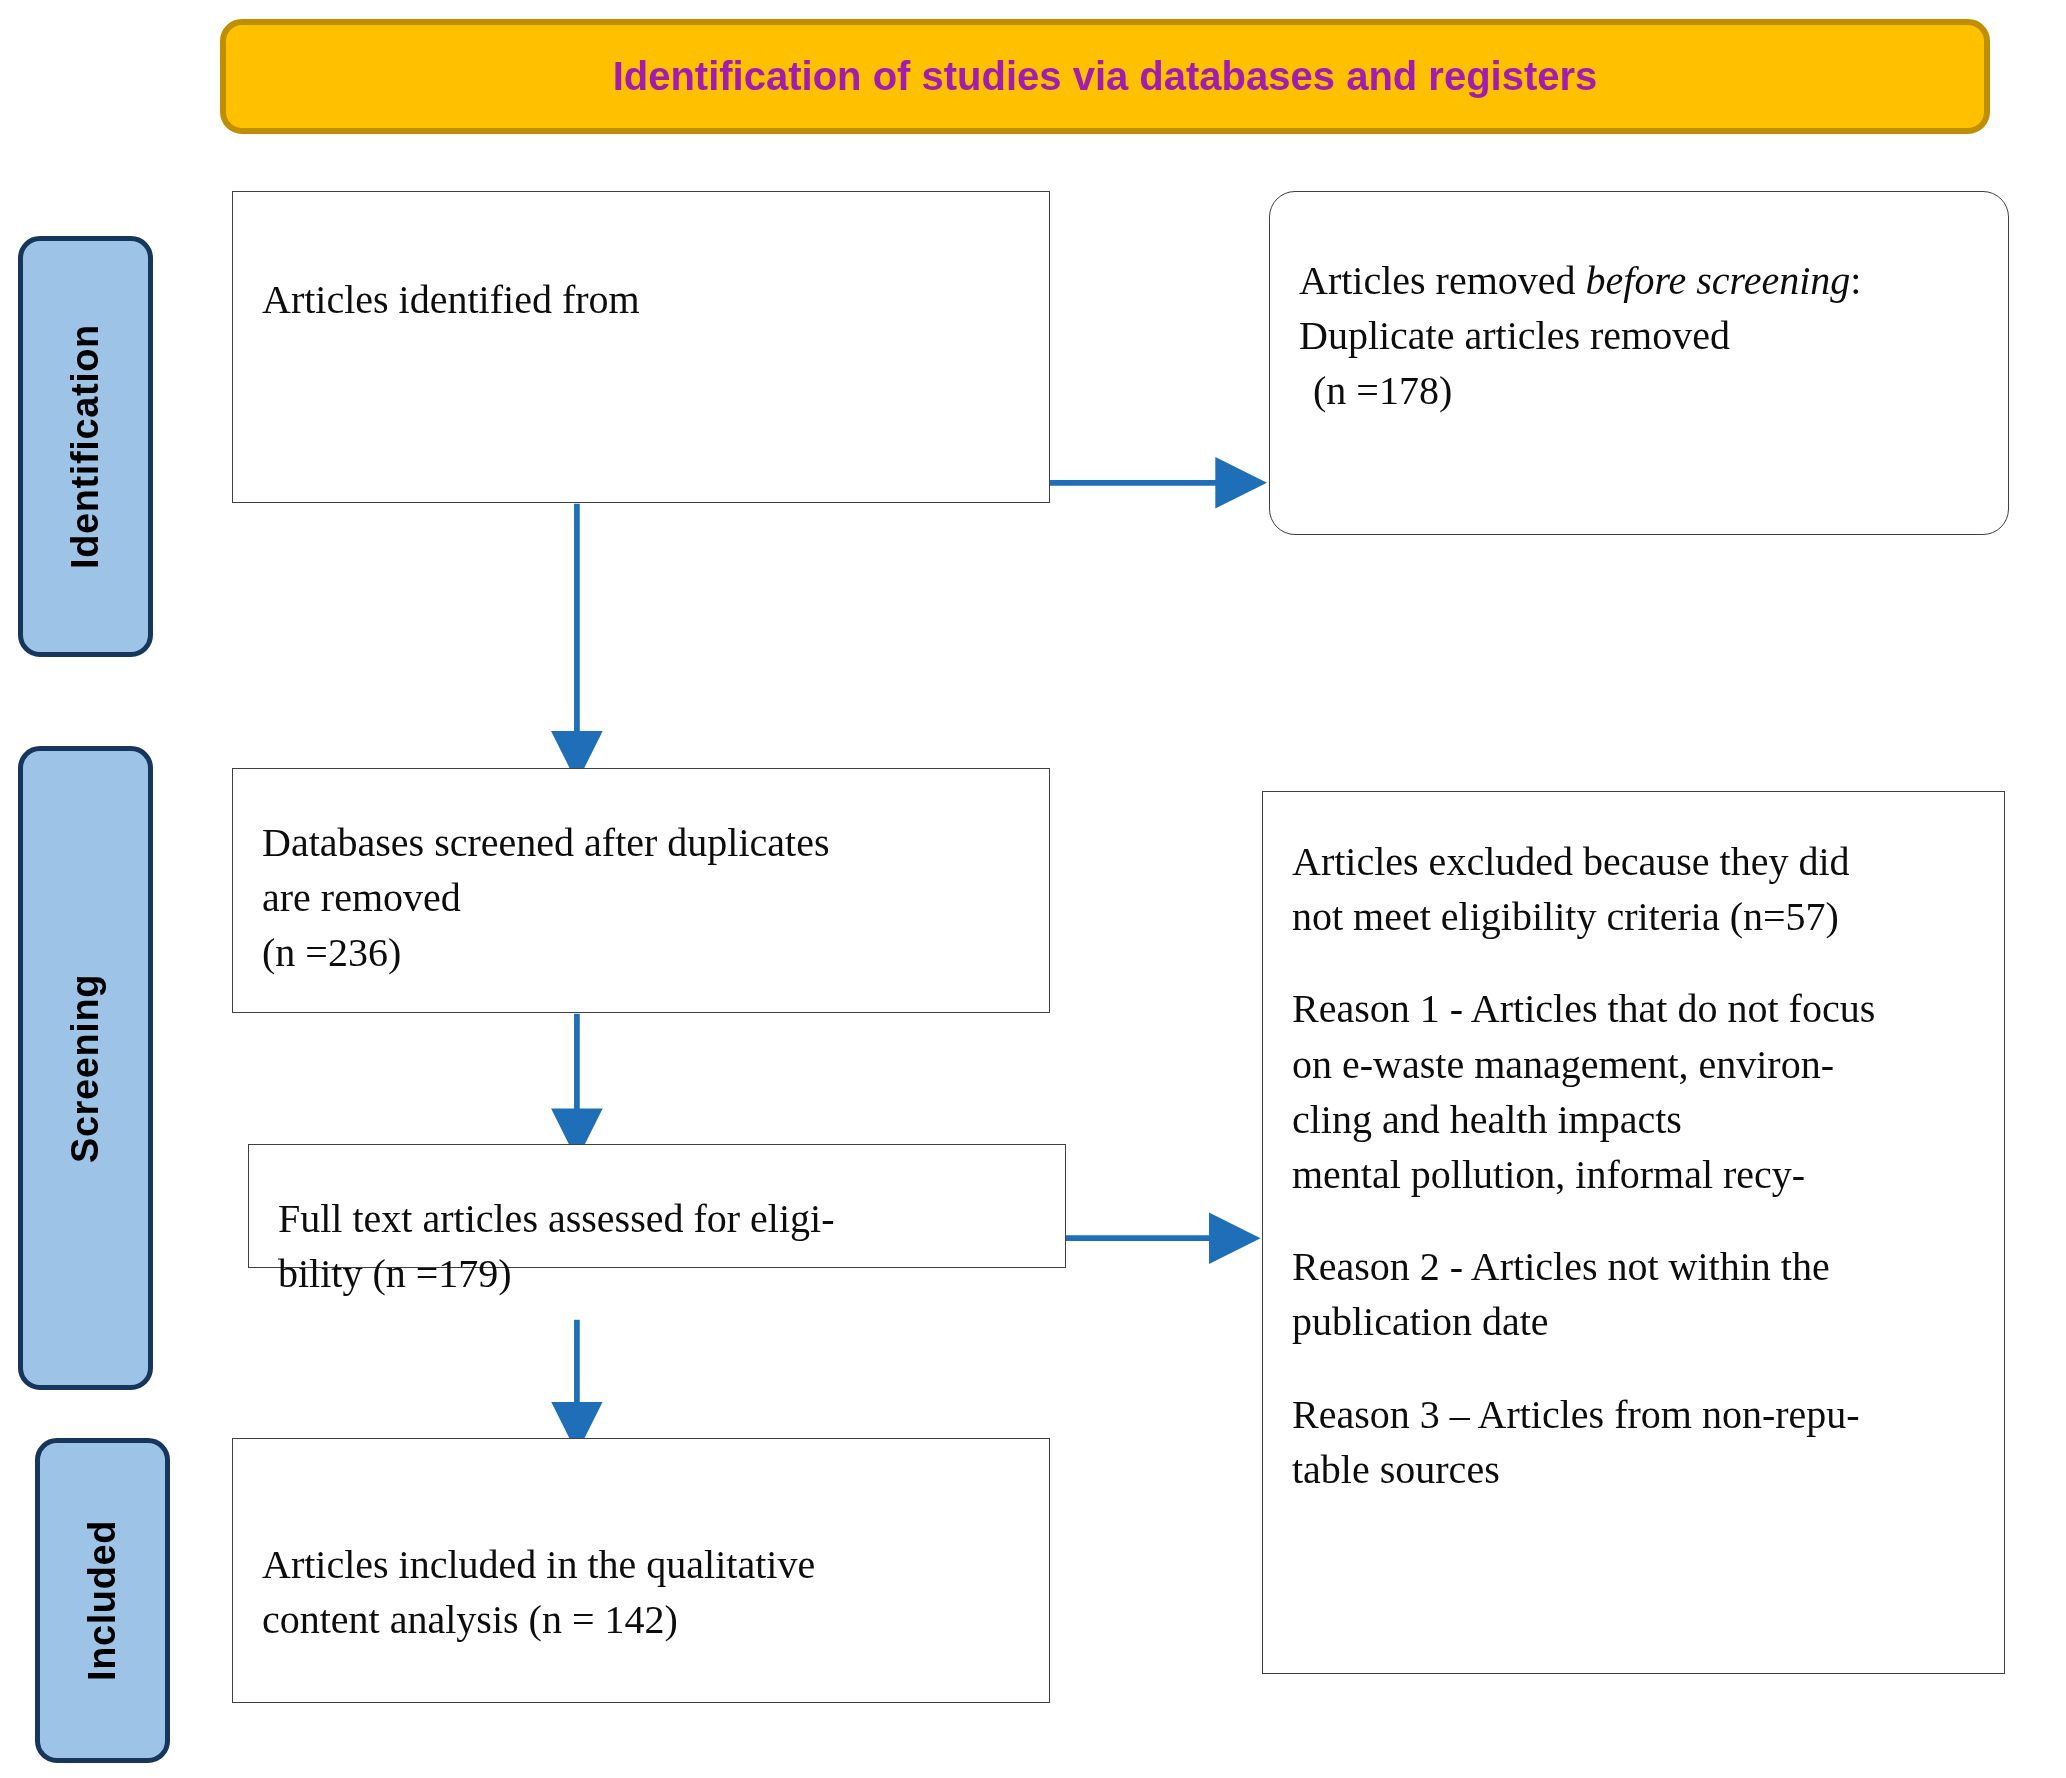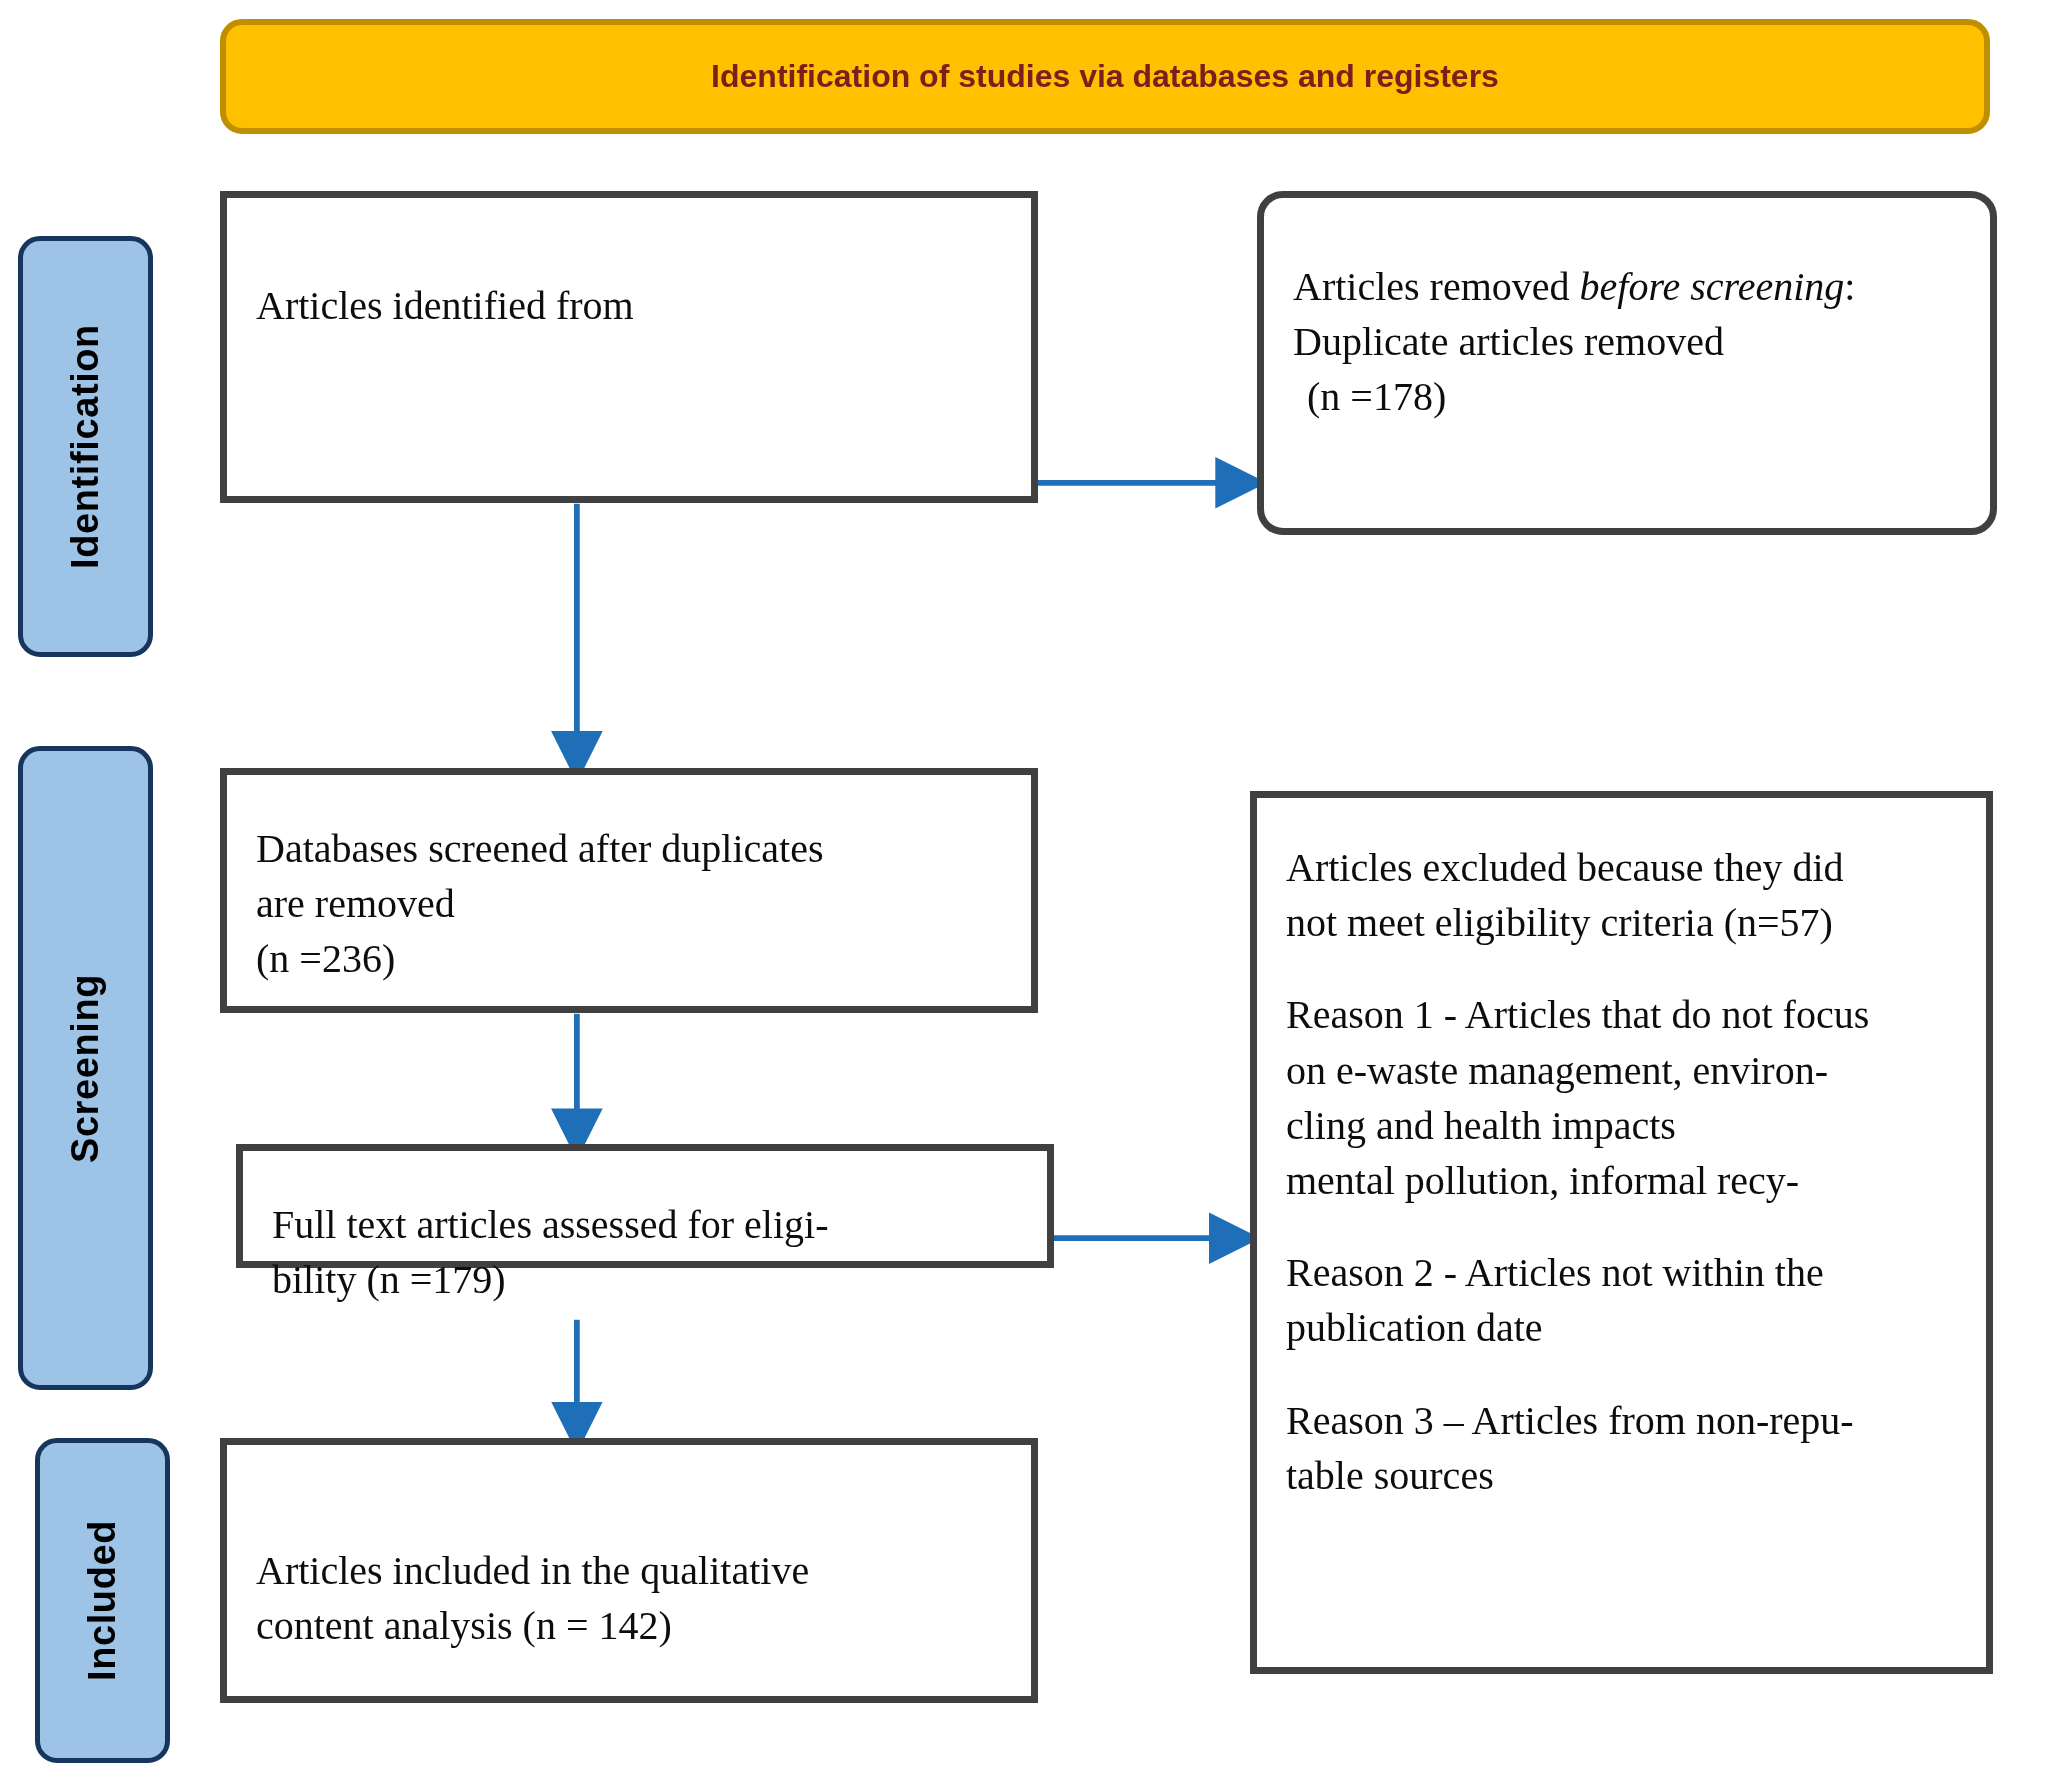--- a/index.html
+++ b/index.html
@@ -28,22 +28,22 @@
     border: 6.4px solid #BF8F00;
     border-radius: 22px;
     box-sizing: border-box;
     display: flex;
     align-items: center;
     justify-content: center;
   }
   .banner-title {
     font-family: "Liberation Sans", "DejaVu Sans", sans-serif;
     font-weight: bold;
-    font-size: 32px;
-    color: #7f1d1d;
+    font-size: 40px;
+    color: #a21caf;
     letter-spacing: 0px;
     white-space: nowrap;
   }
 
   
   .stage {
     position: absolute;
     background: #9DC3E6;
     border: 5.7px solid #17365D;
     border-radius: 22px;
@@ -62,23 +62,24 @@
     letter-spacing: 0.6px;
   }
   #stage-identification { left: 18px;  top: 236px;  width: 135px; height: 421px; }
   #stage-screening      { left: 18px;  top: 746px; width: 135px; height: 644px; }
   #stage-included       { left: 35px;  top: 1438px; width: 135px; height: 325px; }
 
   
   .box {
     position: absolute;
     background: #ffffff;
-    border: 7px solid #404040;
+    border: 1px solid #404040;
     box-sizing: border-box;
     padding: 34px 29px;
+    margin-left: 12px;
   }
   .box p {
     margin: 0;
     font-family: "Liberation Serif", "DejaVu Serif", serif;
     font-size: 40px;
     line-height: 1.38;
     color: #0d0d0d;
     white-space: pre-wrap;
   }
   .box p .it { font-style: italic; }

